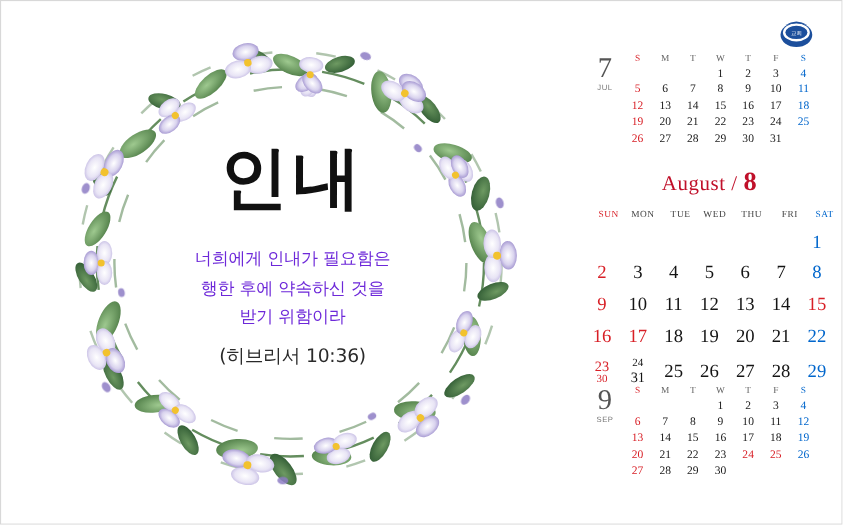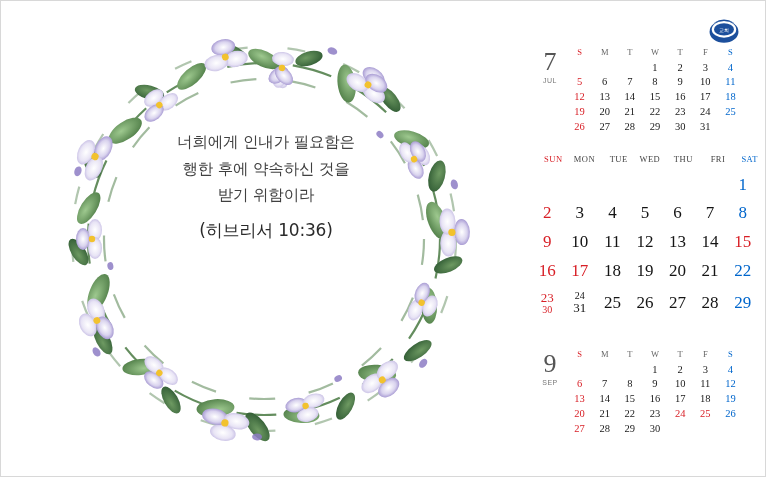--- a/index.html
+++ b/index.html
@@ -47,21 +47,21 @@
     font-size: 62px;
     font-weight: bold;
     letter-spacing: 4px;
     color: #111111;
     line-height: 1.05;
     margin-bottom: 28px;
   }
   .verse-line {
     font-family: "DejaVu Sans", sans-serif;
     font-size: 15.5px;
-    color: #404040;
+    color: #6d28d9;
     line-height: 1.72;
     letter-spacing: -0.2px;
   }
   #verse-ref {
     font-family: "DejaVu Sans", sans-serif;
     font-size: 17px;
     color: #2a2a2a;
     margin-top: 10px;
     letter-spacing: -0.2px;
   }
@@ -416,20 +416,21 @@
             <ellipse rx="5" ry="3.5" transform="rotate(290) translate(0,-198)"></ellipse>
             <ellipse rx="4" ry="3" transform="rotate(48) translate(0,-156)"></ellipse>
             <ellipse rx="4" ry="3" transform="rotate(152) translate(0,-158)"></ellipse>
             <ellipse rx="4" ry="3" transform="rotate(260) translate(0,-156)"></ellipse>
           </g>
         </g>
       </g>
     </svg>
 
     <div id="verse-block">
+      <div id="headline">인내</div>
       <div class="verse-line">너희에게 인내가 필요함은</div>
       <div class="verse-line">행한 후에 약속하신 것을</div>
       <div class="verse-line">받기 위함이라</div>
       <div id="verse-ref">(히브리서 10:36)</div>
     </div>
   </div>
 
   <div id="cal-col">
 
     <svg id="logo" viewBox="0 0 60 54">
@@ -503,20 +504,25 @@
               <td>30</td>
               <td>31</td>
               <td class="sat"></td>
             </tr>
           </tbody>
         </table>
       </div>
     </div>
 
     <div id="big-month">
+      <div id="big-title">
+        <span>August</span>
+        <span>/</span>
+        <span class="num">8</span>
+      </div>
       <table class="big">
         <thead>
           <tr>
             <th class="sun">SUN</th>
             <th>MON</th>
             <th>TUE</th>
             <th>WED</th>
             <th>THU</th>
             <th>FRI</th>
             <th class="sat">SAT</th>

